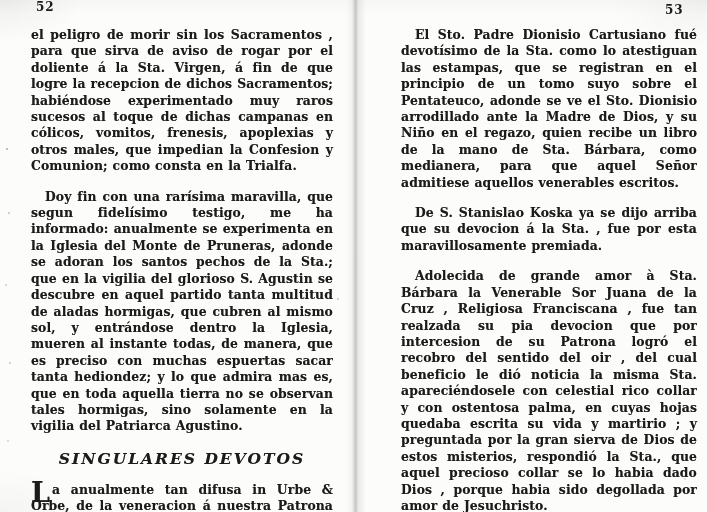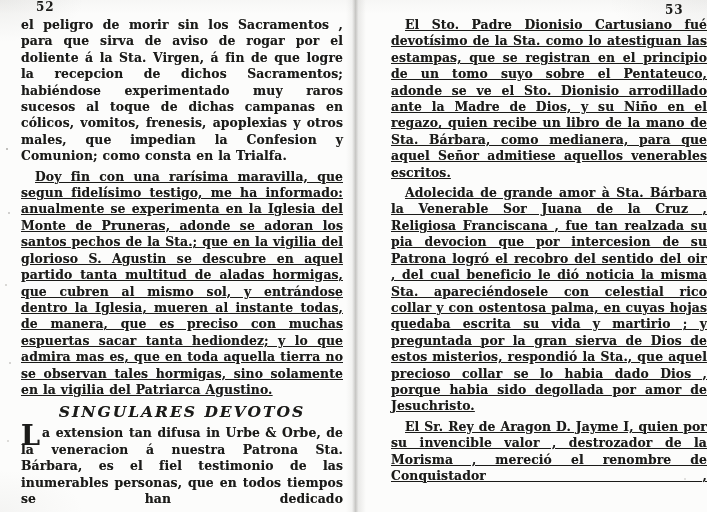--- a/index.html
+++ b/index.html
@@ -76,31 +76,31 @@
   }
   .pn-left  { left: 36px;  top: 0px; }
   .pn-right { left: 289px; top: 3px; }
   .column {
     position: absolute;
     top: 13px;
   }
   .col-left  { left: 17px; width: 330px; }
   .col-right { left: 11px; width: 324px; }
   .para {
-    margin: 4px;
+    margin: 14px;
     font-size: 12.4px;
     line-height: 16.4px;
     font-weight: bold;
     text-align: justify;
     letter-spacing: 0.1px;
     word-spacing: 0.5px;
     color: var(--ink, #1b1b19);
     text-shadow: 0 0 0.4px rgba(20,20,18,0.45);
   }
-  .para.indent { text-indent: 14px; text-decoration: underline; }
+  .para.indent { text-indent: 14px; }
   .para.continues { text-align-last: justify; }
   .it { }
   .dropcap {
     float: left;
     font-size: 27px;
     line-height: 21px;
     font-weight: bold;
     padding-right: 2px;
     margin-bottom: -5px;
   }
@@ -131,25 +131,26 @@
   <div class="speckles"></div>
 
   <section class="page page-left">
     <div class="page-number pn-left">52</div>
     <div class="column col-left">
         <p class="para"><span>el peligro de morir sin los Sacramentos , para que sirva de aviso de rogar por el doliente á la Sta. Virgen, á fin de que logre la recepcion de dichos Sacramentos; habiéndose experimentado muy raros sucesos al toque de dichas campanas en cólicos, vomitos, frenesis, apoplexias y otros males, que impedian la Confesion y Comunion; como consta en la Trialfa.</span></p>
         <p class="para indent"><span>Doy fin con una rarísima maravilla, que segun fidelísimo testigo, me ha informado: anualmente se experimenta en la Iglesia del Monte de Pruneras, adonde se adoran los santos pechos de la Sta.; que en la vigilia del glorioso S. Agustin se descubre en aquel partido tanta multitud de aladas hormigas, que cubren al mismo sol, y entrándose dentro la Iglesia, mueren al instante todas, de manera, que es preciso con muchas espuertas sacar tanta hediondez; y lo que admira mas es, que en toda aquella tierra no se observan tales hormigas, sino solamente en la vigilia del Patriarca Agustino.</span></p>
         <div class="section-heading">
           <div class="h1">SINGULARES DEVOTOS</div>
         </div>
-        <p class="para continues"><span class="dropcap">L</span><span>a extension tan difusa </span><span class="it">in Urbe &amp; Orbe</span><span>, de la veneracion á nuestra Patrona Sta. Bárbara, es el fiel testimonio de las inumerables personas, que en todos tiempos se han dedicado</span></p>
+        <p class="para continues"><span class="dropcap">L</span><span>a anualmente tan difusa </span><span class="it">in Urbe &amp; Orbe</span><span>, de la veneracion á nuestra Patrona Sta. Bárbara, es el fiel testimonio de las inumerables personas, que en todos tiempos se han dedicado</span></p>
       </div>
   </section>
 
   <section class="page page-right">
     <div class="page-number pn-right">53</div>
     <div class="column col-right">
         <p class="para indent"><span>El Sto. Padre Dionisio Cartusiano fué devotísimo de la Sta. como lo atestiguan las estampas, que se registran en el principio de un tomo suyo sobre el Pentateuco, adonde se ve el Sto. Dionisio arrodillado ante la Madre de Dios, y su Niño en el regazo, quien recibe un libro de la mano de Sta. Bárbara, como medianera, para que aquel Señor admitiese aquellos venerables escritos.</span></p>
+        <p class="para indent"><span>De S. Stanislao Koska ya se dijo arriba que su devocion á la Sta. , fue por esta maravillosamente premiada.</span></p>
         <p class="para indent"><span>Adolecida de grande amor à Sta. Bárbara la Venerable Sor Juana de la Cruz , Religiosa Franciscana , fue tan realzada su pia devocion que por intercesion de su Patrona logró el recobro del sentido del oir , del cual beneficio le dió noticia la misma Sta. apareciéndosele con celestial rico collar y con ostentosa palma, en cuyas hojas quedaba escrita su vida y martirio ; y preguntada por la gran sierva de Dios de estos misterios, respondió la Sta., que aquel precioso collar se lo habia dado Dios , porque habia sido degollada por amor de Jesuchristo.</span></p>
         <p class="para indent continues"><span>El Sr. Rey de Aragon D. Jayme I, quien por su invencible valor , destrozador de la Morisma , mereció el renombre de Conquistador ,</span></p>
       </div>
   </section>
 </div>
 
 </body></html>

